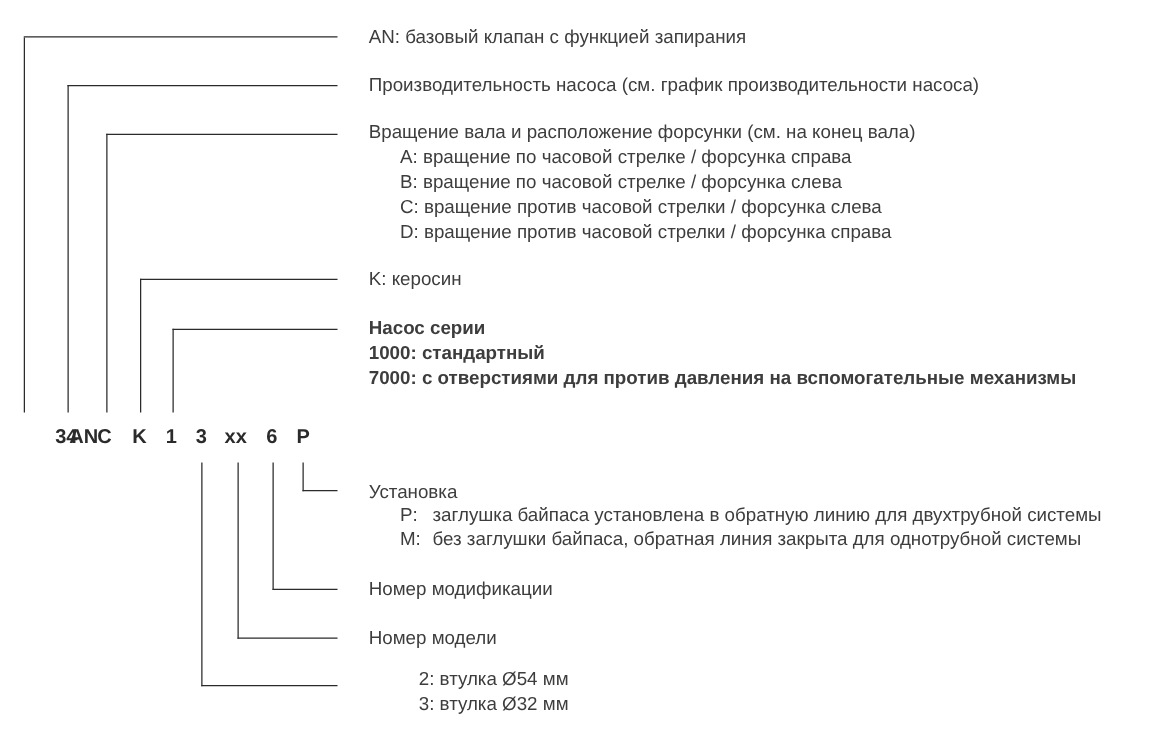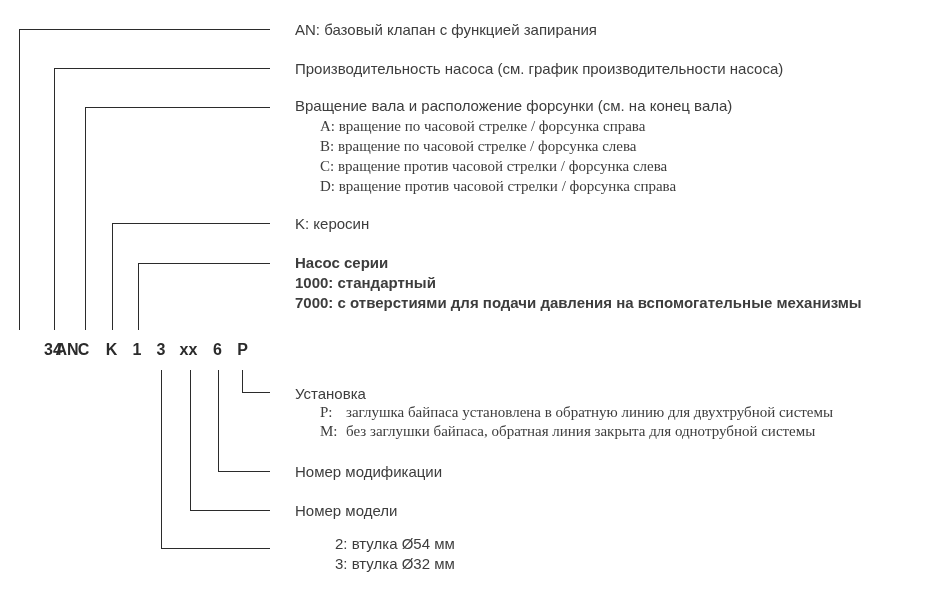--- a/index.html
+++ b/index.html
@@ -23,21 +23,21 @@
   .vline { width: 1.3px; }
   .hline { height: 1.3px; }
   .lbl {
     position: absolute;
     left: 295px;
     font-size: 15px;
     line-height: 20px;
     white-space: nowrap;
   }
   .block { position: absolute; left: 295px; font-size: 15px; line-height: 20px; white-space: nowrap; }
-  .block .indent { padding-left: 25px; font-family: Liberation Serif, serif; }
+  .block .indent { padding-left: 25px; }
   .block.tight { line-height: 19px; }
   .kv { display: flex; }
   .kv .key { width: 26px; flex: 0 0 26px; }
   .code-seg {
     position: absolute;
     top: 341px;
     transform: translateX(-50%);
     font-size: 16px;
     font-weight: bold;
     color: #2b2b2b;
@@ -96,21 +96,21 @@
     <div class="indent">B: вращение по часовой стрелке / форсунка слева</div>
     <div class="indent">C: вращение против часовой стрелки / форсунка слева</div>
     <div class="indent">D: вращение против часовой стрелки / форсунка справа</div>
   </div>
 
   <div class="lbl" style="top:214px;">K: керосин</div>
 
   <div class="block" style="top:253px;font-weight:bold;">
     <div>Насос серии</div>
     <div>1000: стандартный</div>
-    <div>7000: с отверстиями для подачи давления на вспомогательные механизмы</div>
+    <div>7000: с отверстиями для против давления на вспомогательные механизмы</div>
   </div>
 
   <div class="block tight" style="top:384px;">
     <div>Установка</div>
     <div class="indent kv">
       <span class="key">P:</span>
       <span>заглушка байпаса установлена в обратную линию для двухтрубной системы</span>
     </div>
     <div class="indent kv">
       <span class="key">M:</span>

